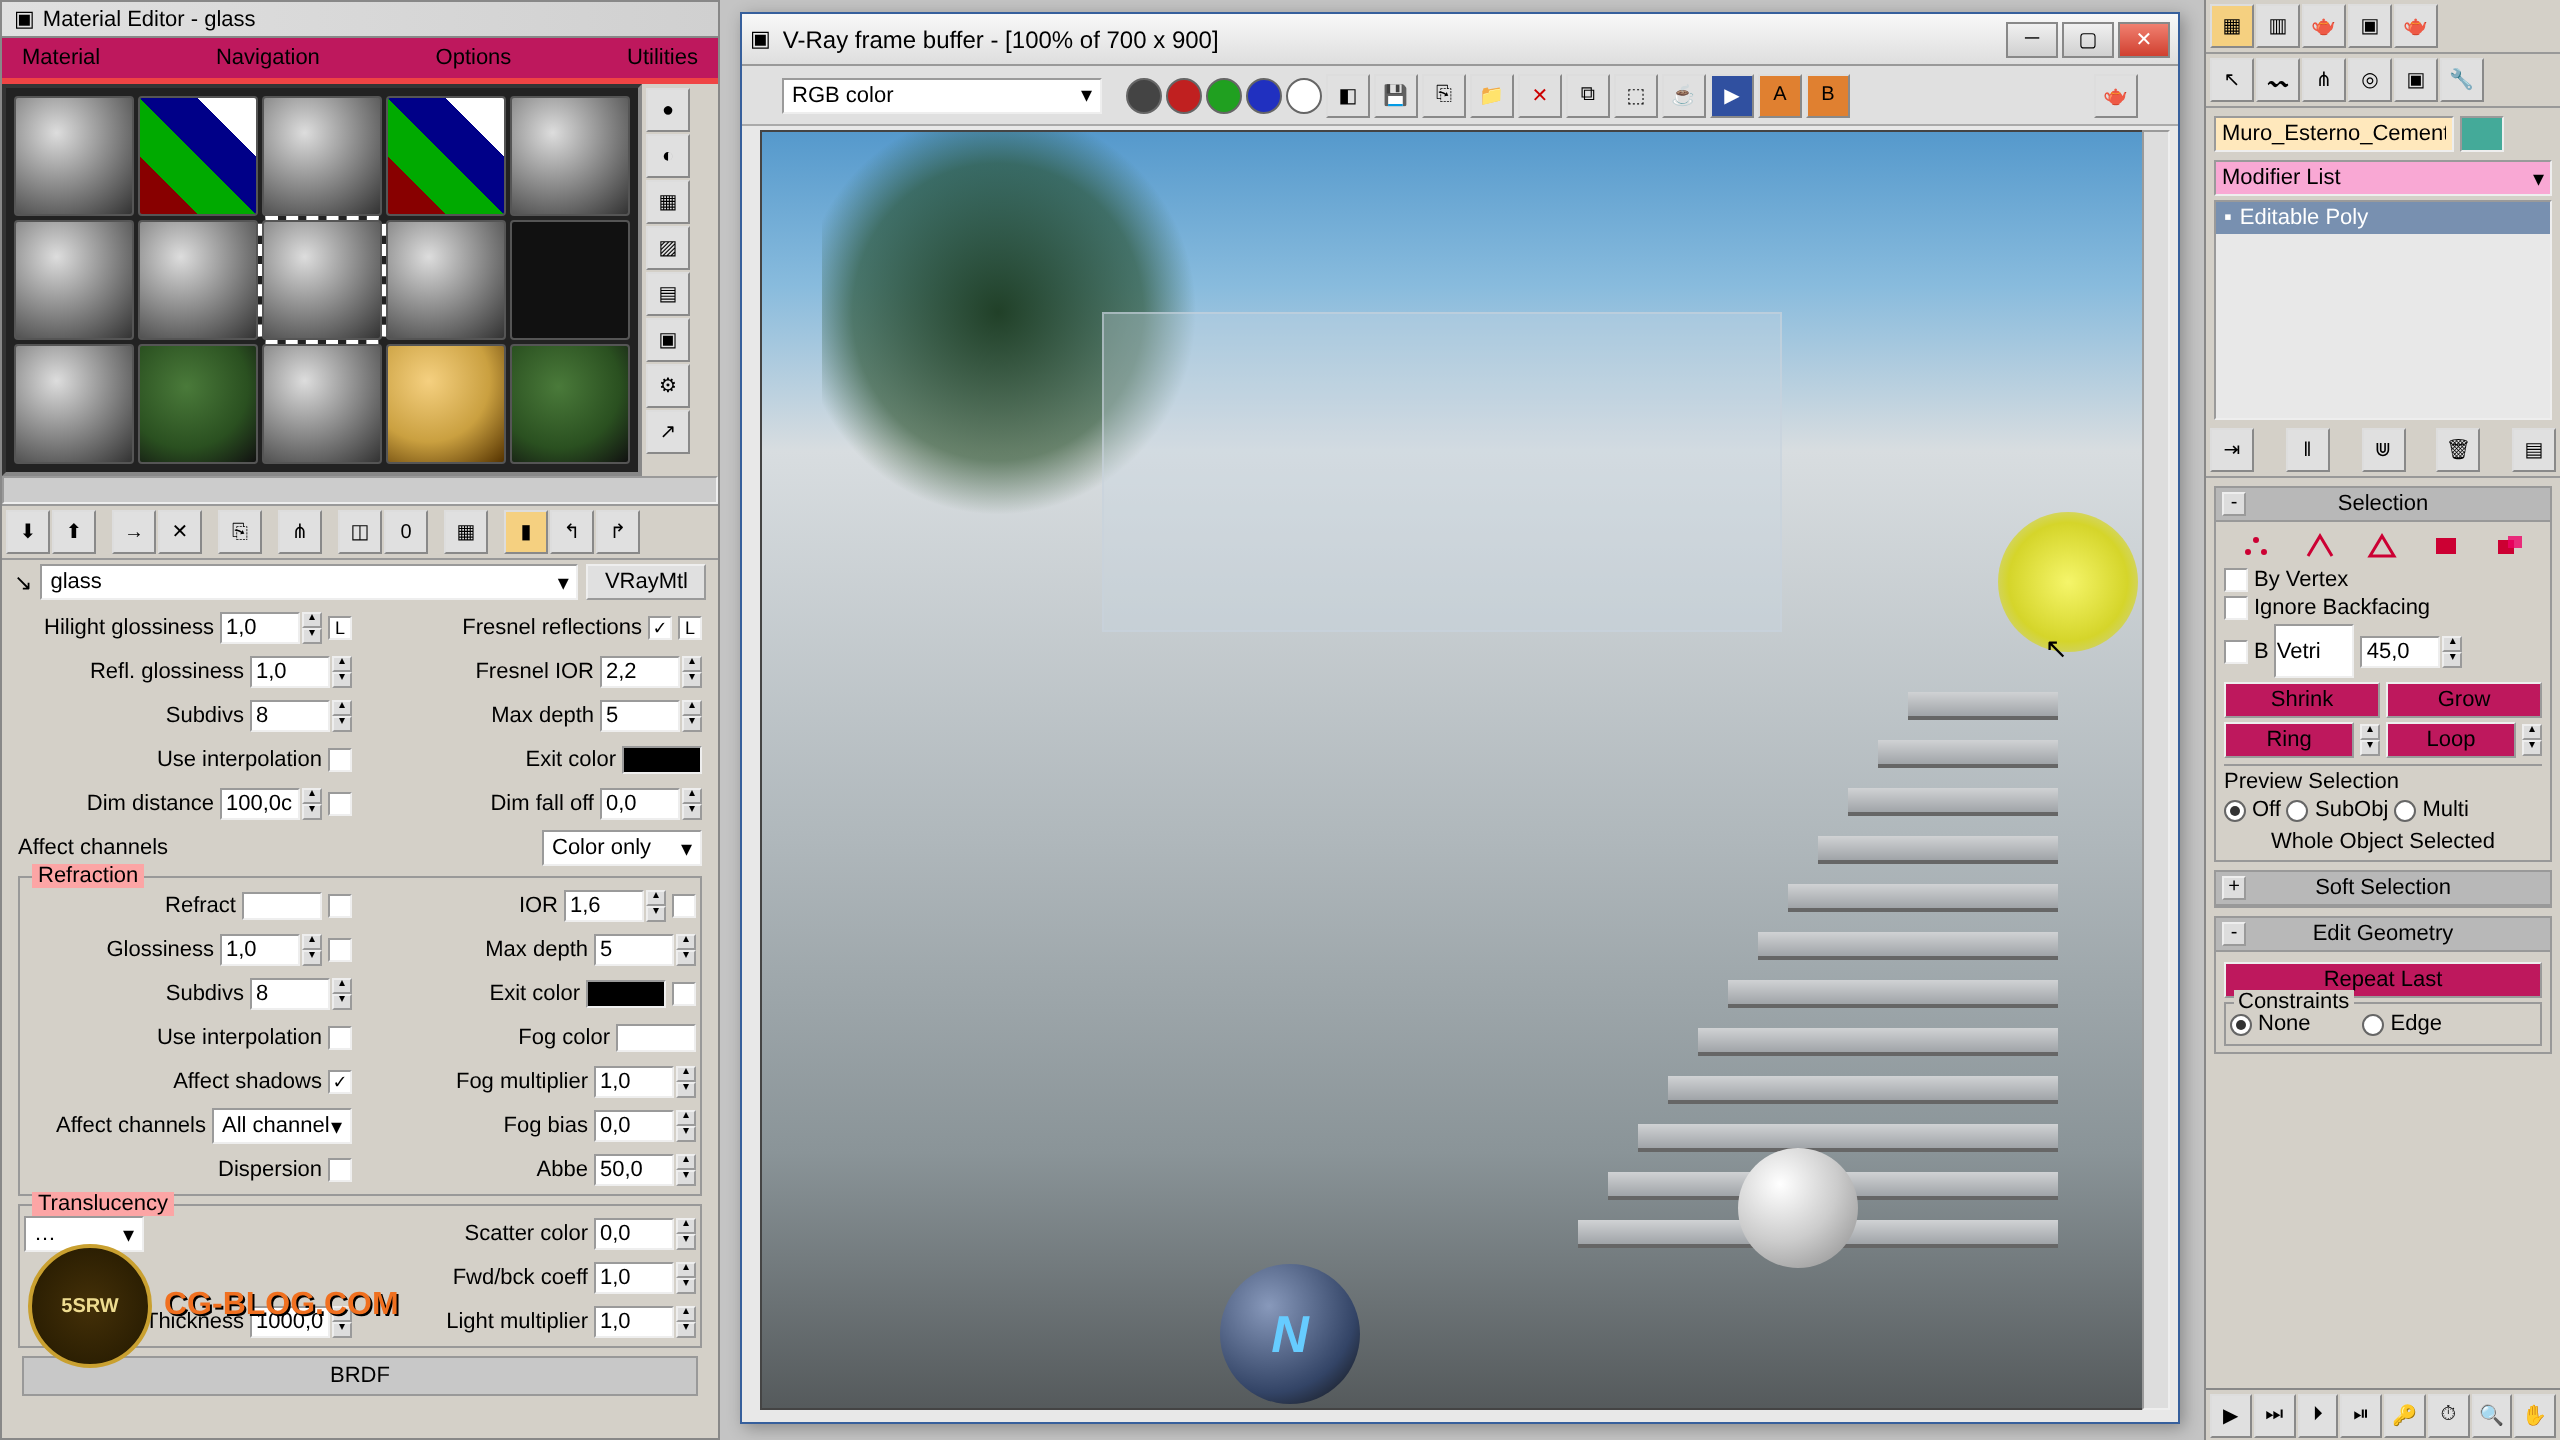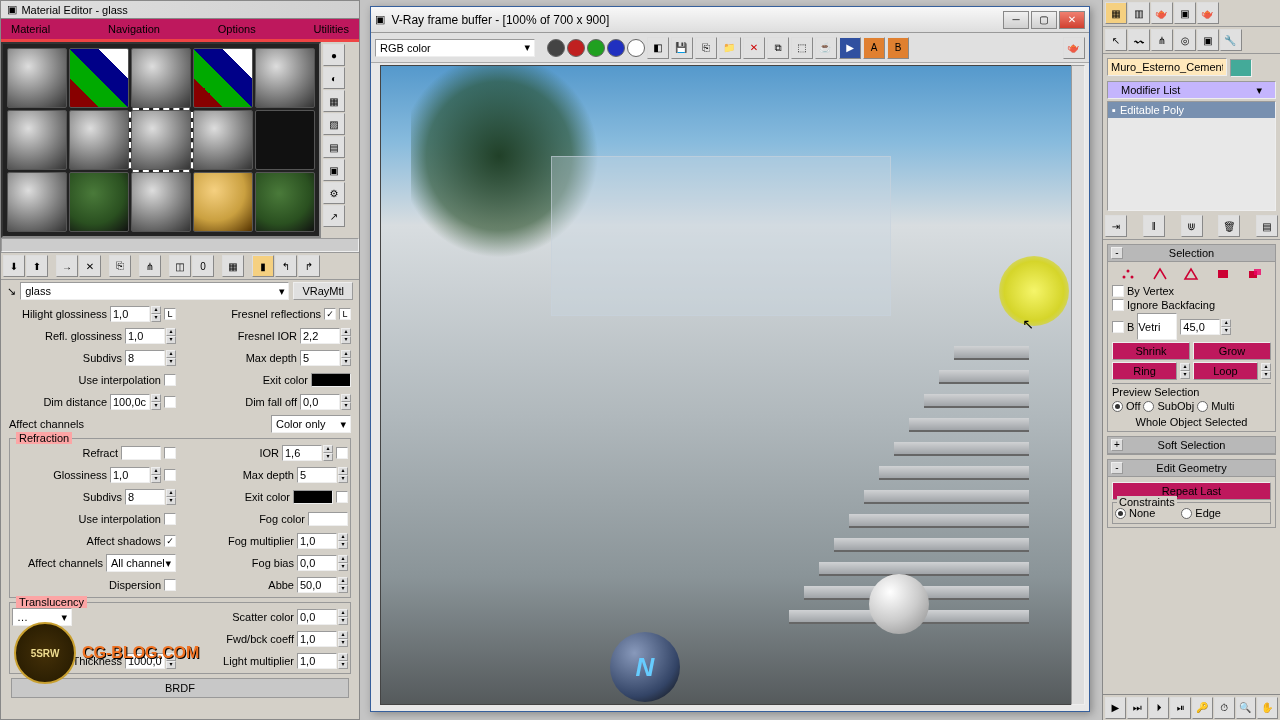--- a/index.html
+++ b/index.html
@@ -30,21 +30,21 @@
 .chk { width: 12px; height: 12px; border: 1px inset; background: #fff; cursor: pointer; display: inline-flex; align-items: center; justify-content: center; font-size: 9px; }
 .section { border: 1px solid #999; margin: 4px 0; padding: 4px 2px 2px; position: relative; }
 .section-t { position: absolute; top: -7px; left: 6px; background: #fca5a5; padding: 0 3px; font-size: 11px; }
 .two-col { display: grid; grid-template-columns: 1fr 1fr; gap: 2px 8px; }
 
 .vfb { position: absolute; left: 370px; top: 6px; width: 720px; height: 706px; background: #e8e8e8; border: 1px solid #365f9c; box-shadow: 2px 2px 8px rgba(0,0,0,0.3); }
 .vfb-title { background: linear-gradient(to bottom, #f8f8f8, #dedede); height: 26px; display: flex; align-items: center; padding: 0 4px; border-bottom: 1px solid #999; }
 .vfb-title .t { flex: 1; padding-left: 6px; font-size: 12px; }
 .winbtn { width: 26px; height: 18px; background: linear-gradient(#f0f0f0,#d0d0d0); border: 1px solid #888; margin-left: 2px; display: flex; align-items: center; justify-content: center; cursor: pointer; font-size: 10px; }
 .winbtn.close { background: linear-gradient(#f08070,#d04030); color: #fff; }
-.vfb-tools { height: 30px; background: #e0e0e0; border-bottom: 1px solid #aaa; display: flex; align-items: center; padding: 2px 4px; gap: 2px; }
+.vfb-tools { height: 30px; background: #e0e0e0; border-bottom: 1px solid #aaa; display: flex; align-items: center; padding: 2px 20px; gap: 2px; }
 .vfb-tools .dropdown { flex: 0 0 160px; }
 .dot { width: 18px; height: 18px; border-radius: 50%; border: 1px solid #666; cursor: pointer; }
 .vfb-render { position: relative; width: 700px; height: 640px; margin: 2px auto; background: linear-gradient(to bottom, #5599cc 0%, #88bbdd 12%, #d8dde0 25%, #b0b8bc 55%, #8a9498 80%, #555a5c 100%); border: 1px solid #444; overflow: hidden; }
 .rscroll { position: absolute; right: 4px; top: 58px; width: 14px; height: 640px; background: #ddd; border: 1px inset; }
 .sundisk { position: absolute; right: 10px; top: 190px; width: 70px; height: 70px; border-radius: 50%; background: radial-gradient(circle, #f5f56a, #d5d52a 60%, rgba(200,200,0,0)); }
 .cursor { position: absolute; right: 45px; top: 250px; font-size: 14px; }
 .stairs { position: absolute; right: 50px; bottom: 80px; width: 240px; height: 320px; }
 .step { position: absolute; height: 14px; background: linear-gradient(#d0d2d4,#a0a4a8); border-bottom: 2px solid #666; }
 .tree { position: absolute; left: 30px; top: 0; width: 220px; height: 300px; background: radial-gradient(ellipse 60% 45% at 40% 30%, rgba(20,50,20,0.9), rgba(30,70,30,0.6) 55%, transparent 75%); }
 .glass { position: absolute; left: 170px; top: 90px; width: 340px; height: 160px; background: rgba(200,215,225,0.35); border: 1px solid rgba(200,210,220,0.6); }
@@ -53,21 +53,21 @@
 .cg-badge { width: 62px; height: 62px; border-radius: 50%; background: radial-gradient(circle,#443008,#221800); border: 2px solid #c9a030; display: flex; align-items: center; justify-content: center; color: #eedc90; font-weight: bold; font-size: 10px; }
 .cg-text { color: #f07020; font-weight: bold; font-size: 16px; text-shadow: 1px 1px #000; }
 .nm-logo { position: absolute; left: 610px; bottom: 18px; width: 70px; height: 70px; border-radius: 50%; background: radial-gradient(circle at 35% 30%, #8899bb, #334466 65%, #111 95%); display: flex; align-items: center; justify-content: center; color: #6cf; font-size: 26px; font-weight: bold; font-style: italic; }
 
 .rpanel { position: absolute; right: 0; top: 0; width: 178px; height: 720px; background: #d4d0c8; border-left: 1px solid #888; }
 .rtop { display: flex; padding: 2px; gap: 1px; border-bottom: 1px solid #999; }
 .rtop2 { display: flex; padding: 2px; gap: 1px; border-bottom: 1px solid #999; }
 .rname { margin: 4px; }
 .rname input { width: 120px; height: 18px; border: 1px inset; padding: 1px 3px; background: #ffe8bc; }
 .colorsq { width: 22px; height: 18px; background: #4a9; border: 1px inset; display: inline-block; vertical-align: middle; }
-.modlist { margin: 2px 4px; background: #c4b5fd; border: 1px inset; height: 18px; padding: 1px 13px; display: flex; align-items: center; justify-content: space-between; }
+.modlist { margin: 2px 4px; background: #f9a8d4; border: 1px inset; height: 18px; padding: 1px 3px; display: flex; align-items: center; justify-content: space-between; }
 .modstack { margin: 2px 4px; height: 110px; background: #e8e8e8; border: 1px inset; }
 .modstack .item { background: #7890b0; color: #fff; padding: 2px 4px; display: flex; align-items: center; gap: 4px; }
 .rollout { margin: 4px; border: 1px solid #999; }
 .rollout-h { background: #b8b8b8; padding: 2px 4px; text-align: center; border-bottom: 1px solid #999; position: relative; font-size: 11px; }
 .rollout-h .toggle { position: absolute; left: 3px; top: 2px; width: 12px; height: 12px; background: #ddd; border: 1px outset; font-size: 10px; line-height: 10px; text-align: center; cursor: pointer; }
 .rollout-b { padding: 3px 4px; }
 .selicons { display: flex; justify-content: space-around; padding: 2px 0; }
 .selicon { width: 16px; height: 14px; cursor: pointer; }
 .minibtn { flex: 1; background: #be185d; border: 1px outset; padding: 2px; text-align: center; cursor: pointer; font-size: 11px; }
 .row { display: flex; gap: 3px; margin: 2px 0; align-items: center; }

